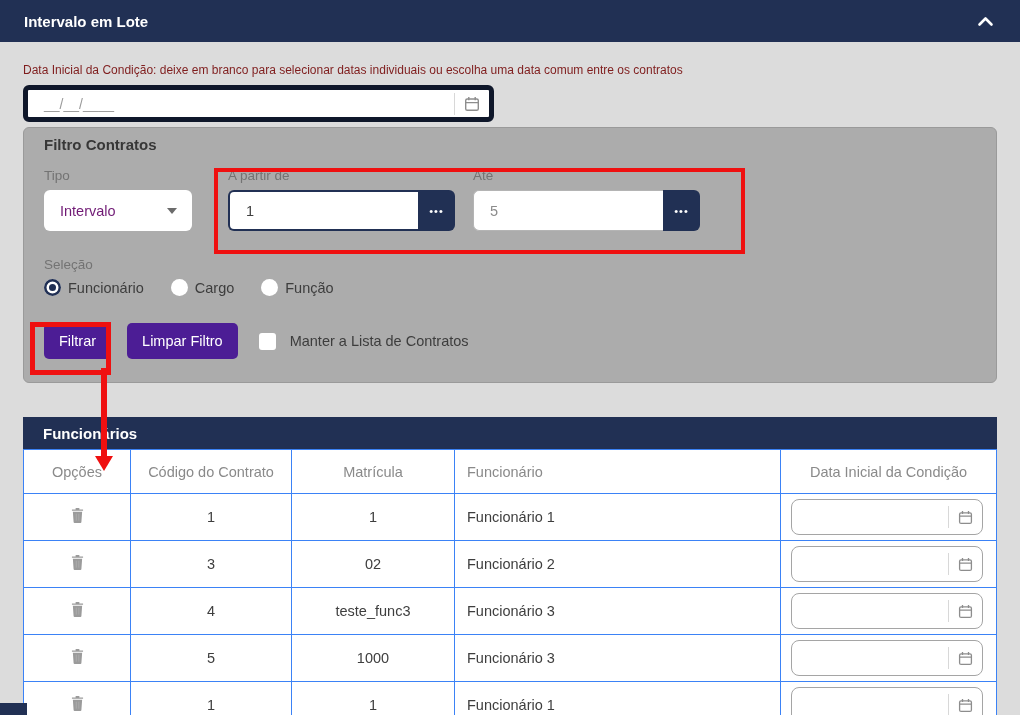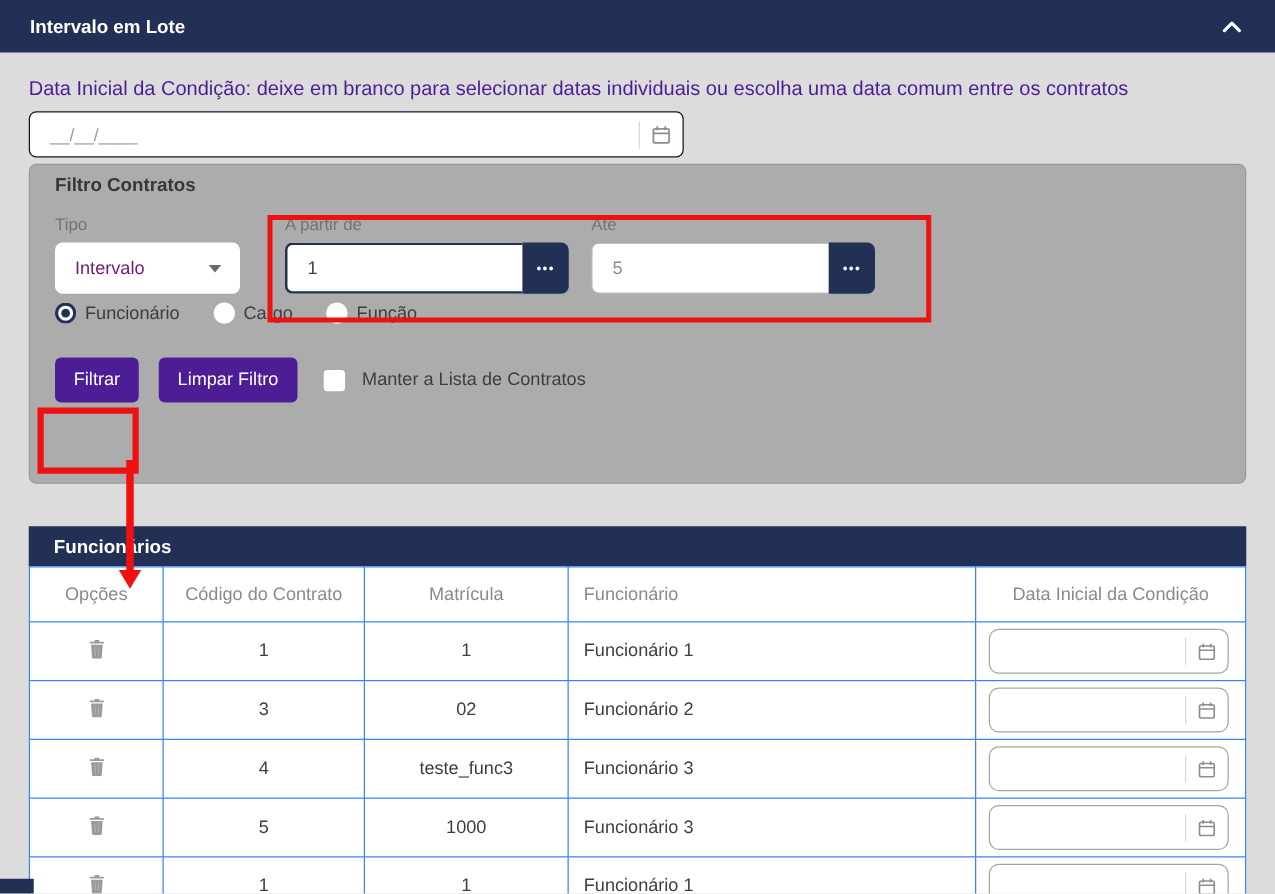--- a/index.html
+++ b/index.html
@@ -9,28 +9,28 @@
     background: #dcdcdc; font-family: "Liberation Sans", sans-serif;
   }
   
   .topbar {
     height: 42px; background: #213054; display: flex; align-items: center;
     justify-content: space-between; padding: 0 26px 0 24px;
   }
   .topbar .title { color: #fff; font-weight: bold; font-size: 15px; }
   
   .content { padding: 0 23px; }
-  .desc { margin: 21px 0 8px; font-size: 16px; color: #4c1d95; }
+  .desc { margin: 21px 0 8px; font-size: 12px; color: #7f1d1d; }
   .date-input {
     background: #fff; display: flex; align-items: center; overflow: hidden;
   }
   .date-input .ph { flex: 1; padding-left: 16px; color: #9a9a9a; font-size: 14px; }
   .date-input .divider { width: 1px; height: 22px; background: #d8d8d8; }
   .date-input .cal { margin: 0 9px; display: flex; }
-  .main-date { width: 524px; height: 37px; border: 1px solid #0f172a; border-radius: 6px; }
+  .main-date { width: 471px; height: 37px; border: 5px solid #0f172a; border-radius: 6px; }
   
   .filter-panel {
     position: relative; margin-top: 5px; height: 256px;
     background: #acacac; border: 1px solid #9a9a9a; border-radius: 6px;
     padding: 0 20px;
   }
   .filter-title { padding-top: 8px; font-size: 15px; font-weight: bold; color: #373737; }
   .fields-row { display: flex; margin-top: 15px; }
   .field-label { display: block; font-size: 13.5px; color: #737373; margin-bottom: 7px; }
   .field-tipo { width: 148px; margin-right: 36px; }
@@ -154,20 +154,21 @@
           <label class="field-label">Até</label>
           <div class="input-group">
             <input type="text" class="dim" value="5" style="">
             <button class="more-btn">
               <span>•••</span>
             </button>
           </div>
         </div>
       </div>
 
+      <label class="field-label sel-label">Seleção</label>
       <div class="radio-row" id="radio-row">
           <span class="radio-item">
             <span class="radio checked"></span>
             <span>Funcionário</span>
           </span>
           <span class="radio-item">
             <span class="radio"></span>
             <span>Cargo</span>
           </span>
           <span class="radio-item">

